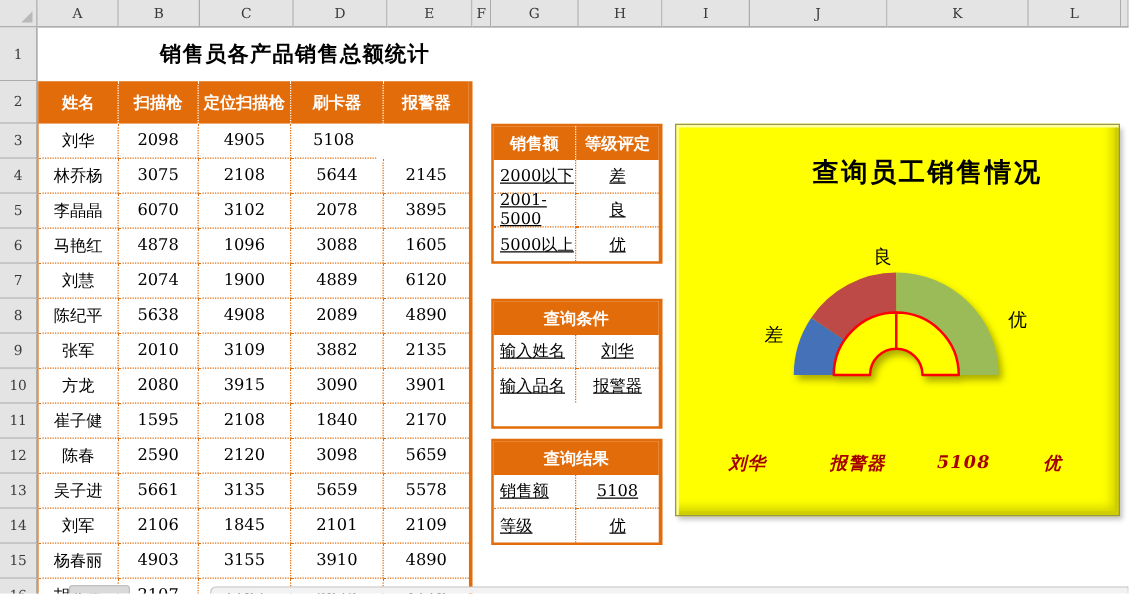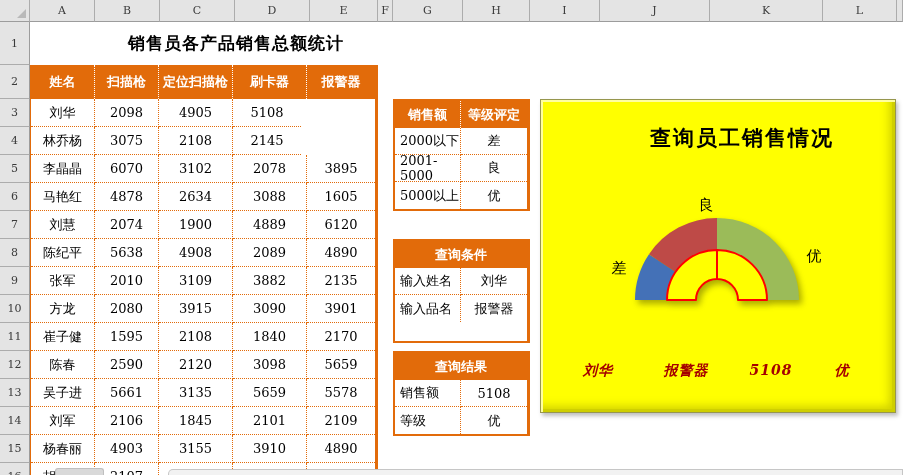--- a/index.html
+++ b/index.html
@@ -37,21 +37,21 @@
   .w0{width:64px} .w1{width:64px} .w2{width:74px} .w3{width:74px} .w4{width:68px}
 
   
   .stable { position:absolute; left:393px; width:137px; background:#fff;
         border:2px solid #E26B0A; border-right:3px solid #E26B0A; }
   .sth { display:flex; height:27px; background:#E26B0A; }
   .sth .hc { display:flex; align-items:center; justify-content:center; width:66px; color:#fff;
         font-weight:bold; font-size:13px; border-right:1px dotted #fff; }
   .sth .hc:last-child { border-right:none; }
   .sth.merged { align-items:center; justify-content:center; color:#fff; font-weight:bold; font-size:13px; }
-  .srow { display:flex; height:27px; }
+  .srow { display:flex; height:27px;text-decoration:underline; }
   .sc { display:flex; align-items:center; font-size:13px; color:#000; width:66px;
         border-right:1px dotted #E26B0A; border-bottom:1px dotted #E26B0A; }
   .srow:last-child .sc { border-bottom:none; }
   .sc:last-child { border-right:none; }
   .sc.lft { padding-left:5px; justify-content:flex-start; }
   .sc.ctr { justify-content:center; }
 
   
   .panel { position:absolute; left:540px; top:99px; width:356px; height:314px; background:#FFFF00;
         border:1px solid #96964E;
@@ -127,33 +127,34 @@
     <div class="mrow">
       <span class="mc w0">刘华</span>
       <span class="mc w1">2098</span>
       <span class="mc w2">4905</span>
       <span class="mc w4">5108</span>
     </div>
     <div class="mrow">
       <span class="mc w0">林乔杨</span>
       <span class="mc w1">3075</span>
       <span class="mc w2">2108</span>
+      <span class="mc w3">5644</span>
       <span class="mc w4">2145</span>
     </div>
     <div class="mrow">
       <span class="mc w0">李晶晶</span>
       <span class="mc w1">6070</span>
       <span class="mc w2">3102</span>
       <span class="mc w3">2078</span>
       <span class="mc w4">3895</span>
     </div>
     <div class="mrow">
       <span class="mc w0">马艳红</span>
       <span class="mc w1">4878</span>
-      <span class="mc w2">2634</span>
+      <span class="mc w2">1096</span>
       <span class="mc w3">3088</span>
       <span class="mc w4">1605</span>
     </div>
     <div class="mrow">
       <span class="mc w0">刘慧</span>
       <span class="mc w1">2074</span>
       <span class="mc w2">1900</span>
       <span class="mc w3">4889</span>
       <span class="mc w4">6120</span>
     </div>

